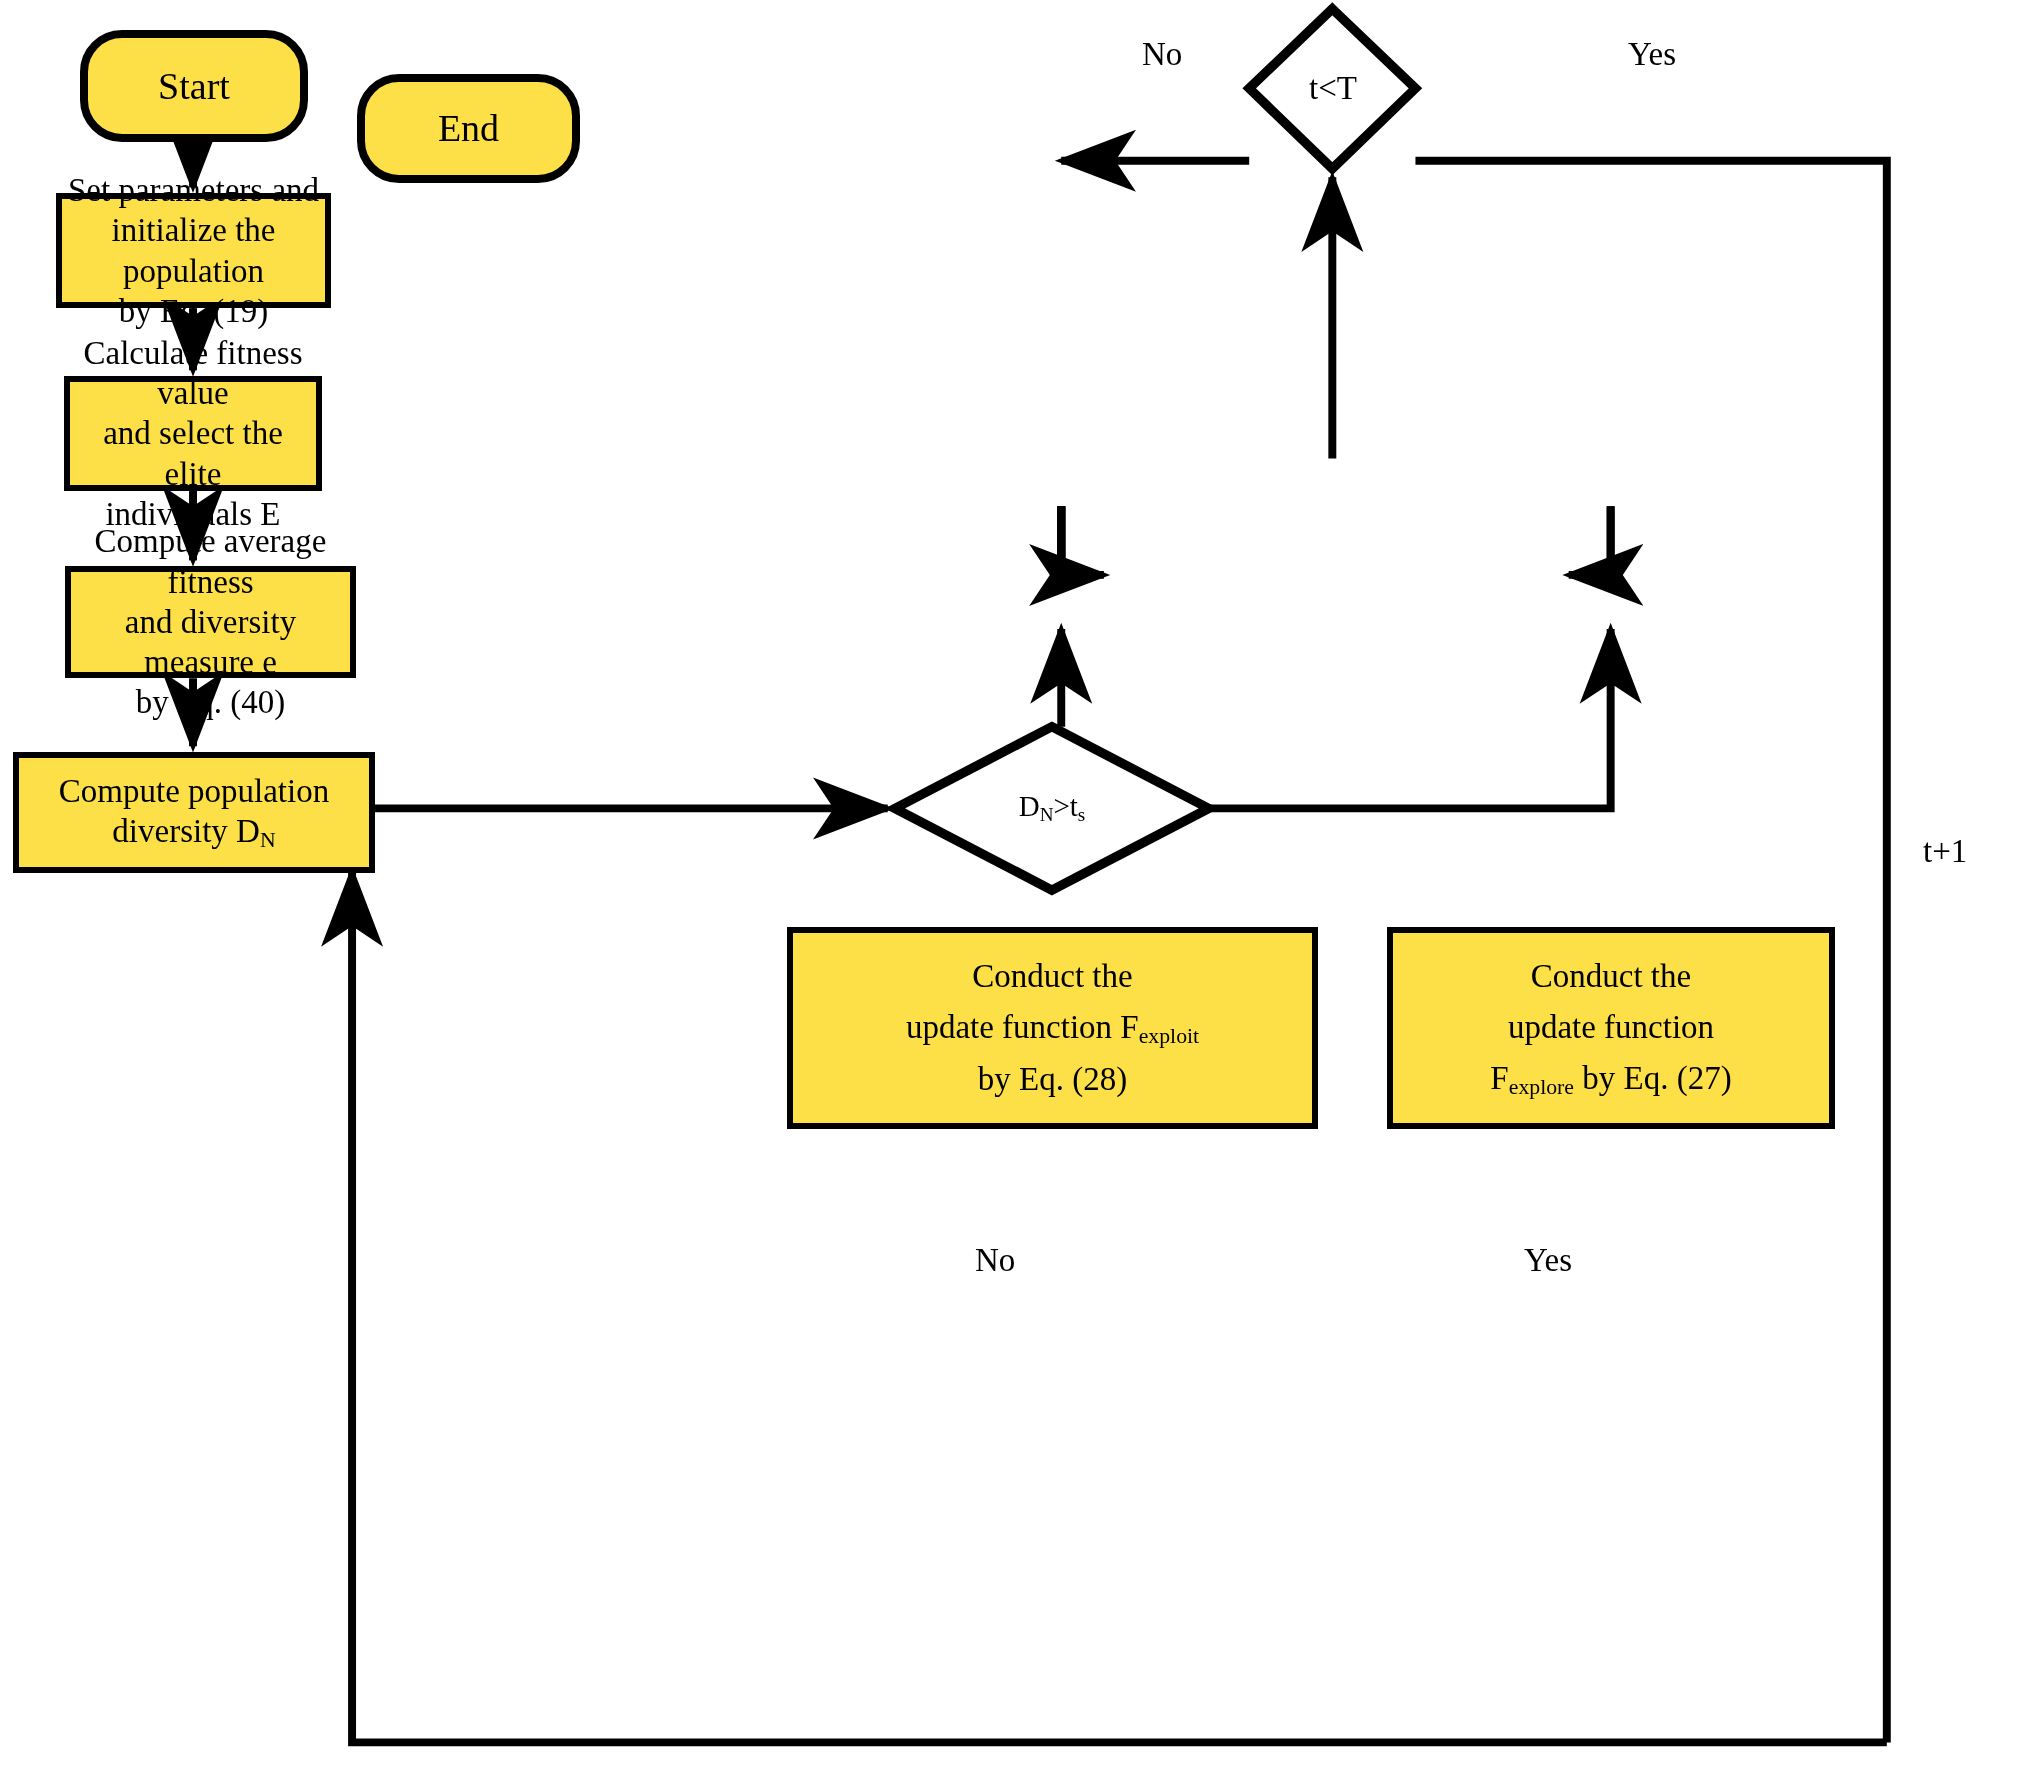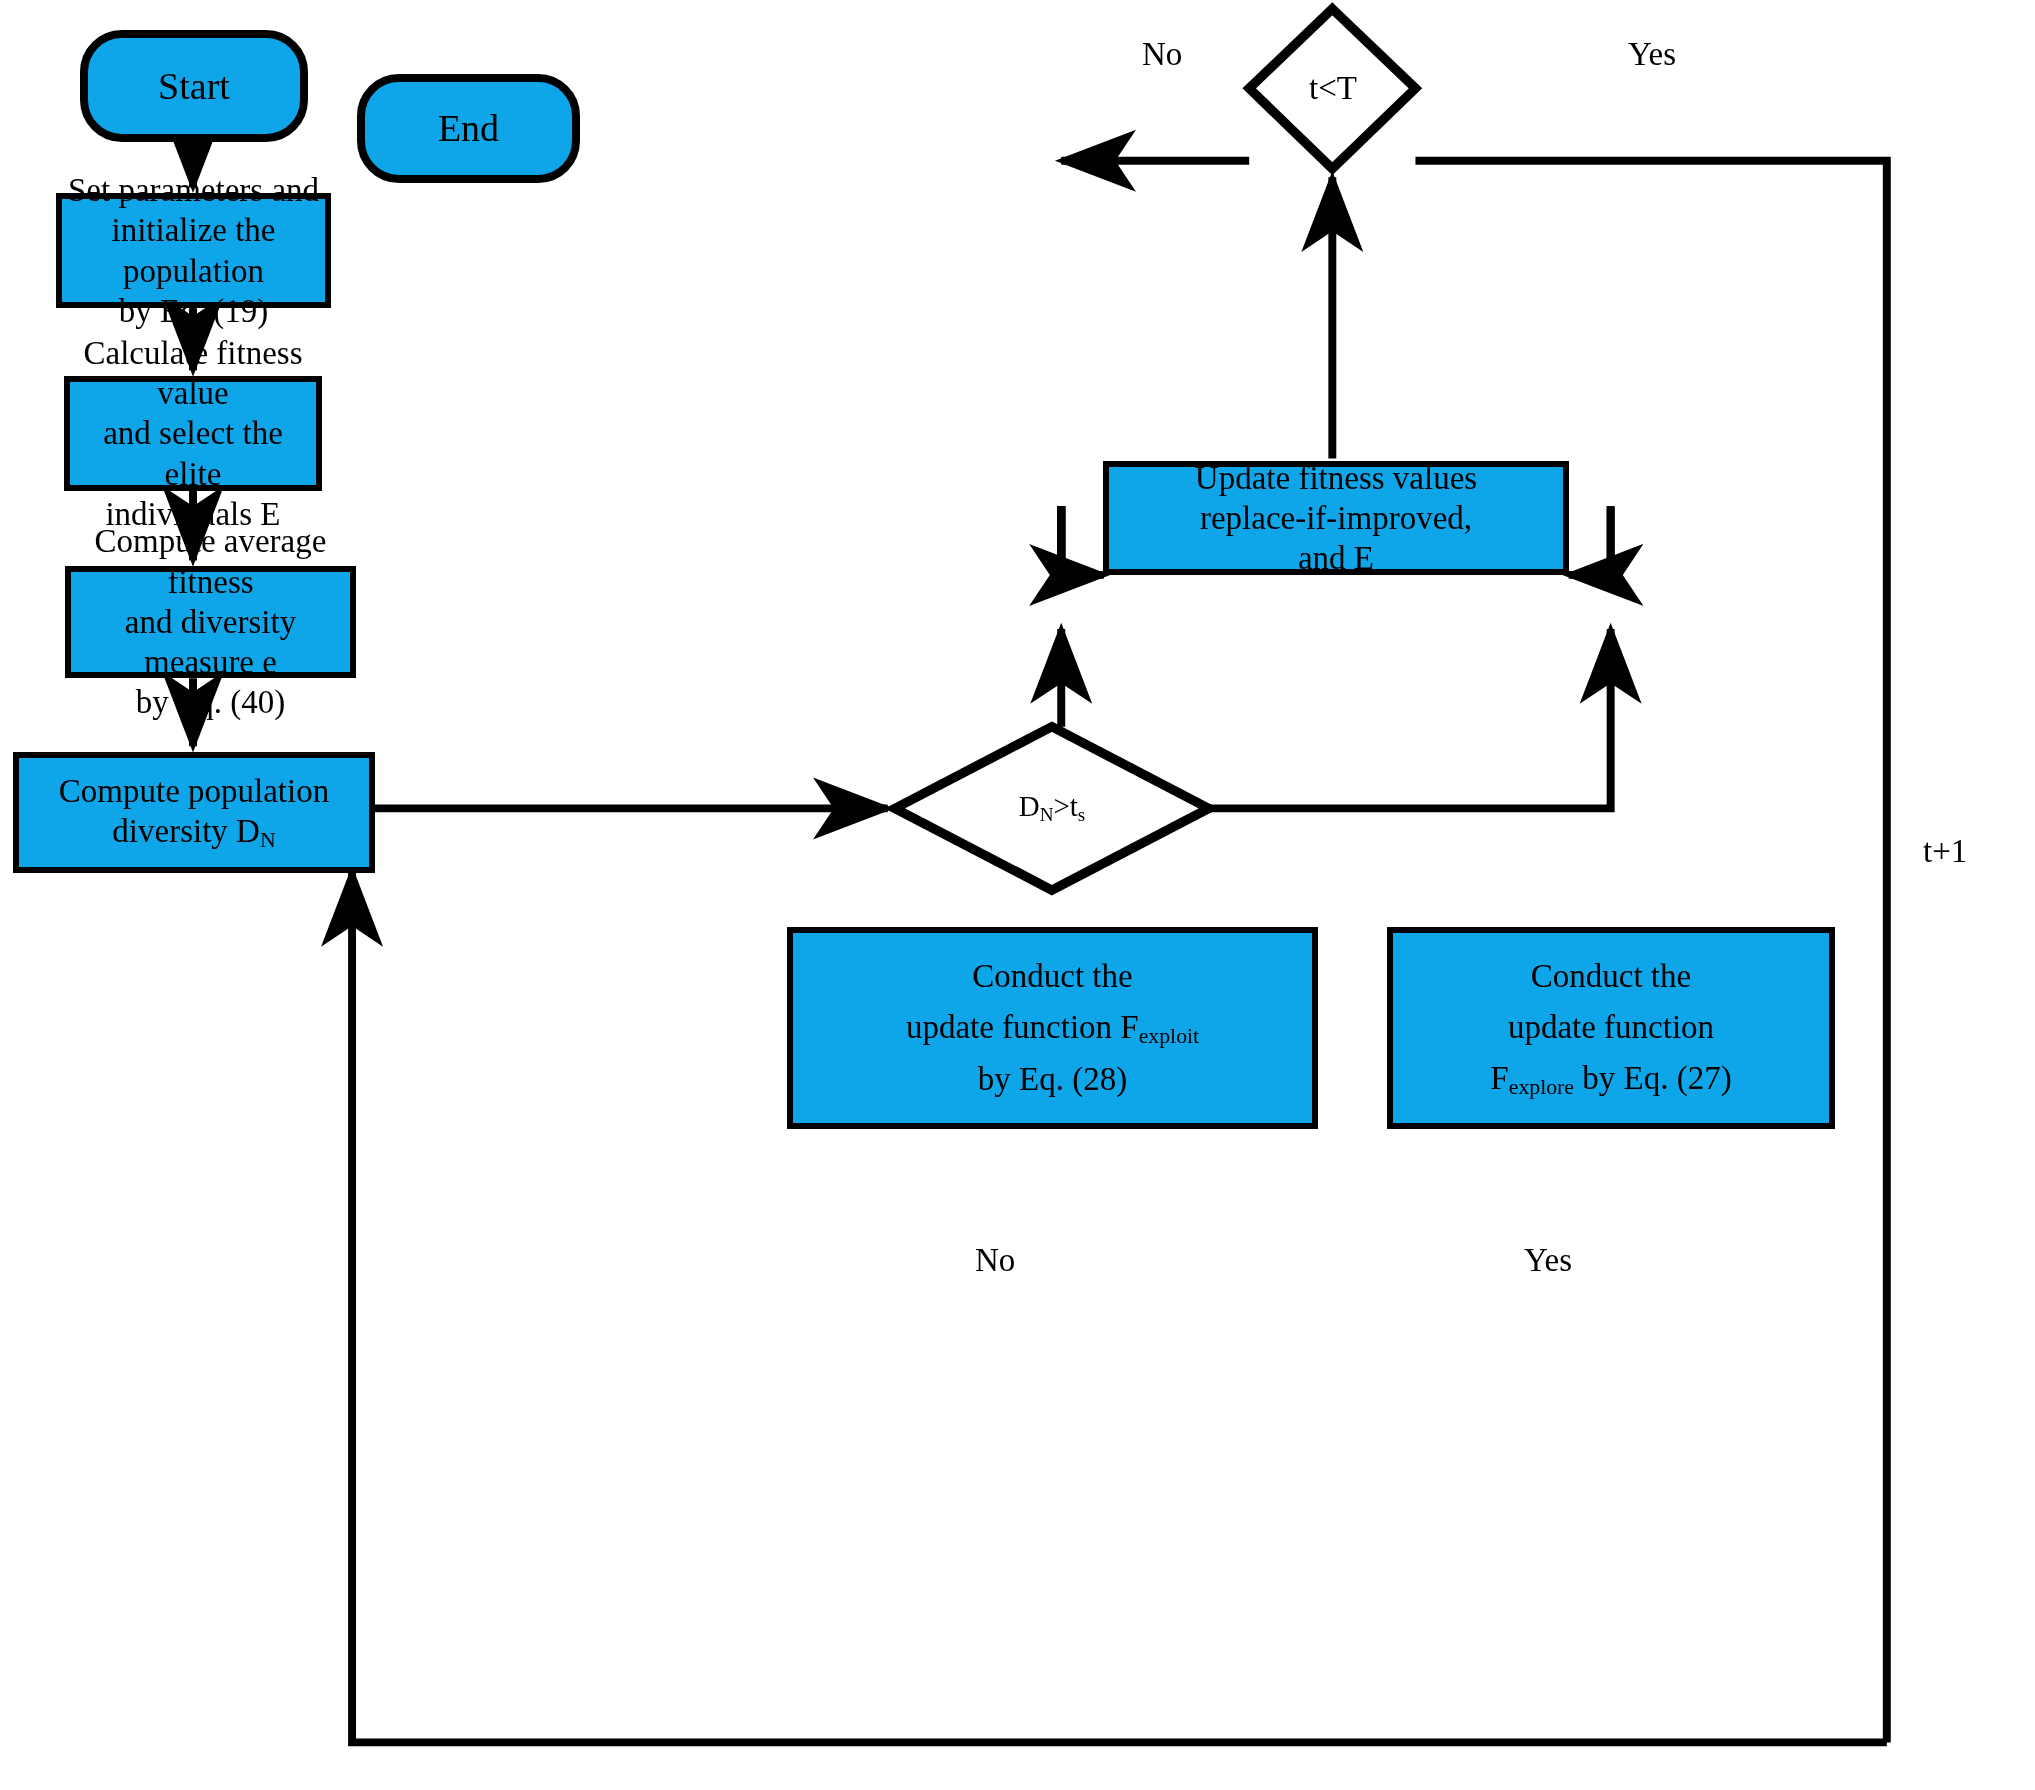--- a/index.html
+++ b/index.html
@@ -1,20 +1,20 @@
 <!DOCTYPE html>
 <html style="font-size:11.6px"><head>
 <meta charset="utf-8">
 <style>
   html,body{margin:0;padding:0;background:#ffffff;}
   #stage{position:relative;width:2035px;height:1791px;background:#fff;
          font-family:"Liberation Serif","DejaVu Serif",serif;color:#000;overflow:hidden;}
   #stage svg{position:absolute;left:0;top:0;width:2035px;height:1791px;}
   .node{position:absolute;box-sizing:border-box;display:flex;align-items:center;
-        justify-content:center;text-align:center;background:#0ea5e9;}
+        justify-content:center;text-align:center;background:#fde047;}
   .proc{border:6.5px solid #000;}
   .term{border:8px solid #000;border-radius:42px;}
   .node .txt{display:block;line-height:1.22;padding:0 4.3px;}
   .lbl{position:absolute;white-space:nowrap;line-height:1;}
   sub{font-size:0.66em;vertical-align:-0.22em;}
 </style>
 </head>
 <body>
 
 <div id="stage">
@@ -112,27 +112,20 @@
       <span>by Eq. (40)</span>
     </span>
   </div>
 
   <div class="node proc" style="left:13px;top:752px;width:362px;height:121px;font-size:33px;">
     <span class="txt">
       <span><span>Compute population diversity D</span><sub>N</sub></span><br>
     </span>
   </div>
 
-  <div class="node proc" style="left:1103px;top:461px;width:466px;height:114px;font-size:33px;">
-    <span class="txt">
-      <span>Update fitness values</span><br>
-      <span>replace-if-improved,</span><br>
-      <span>and E</span>
-    </span>
-  </div>
 
   <div class="node proc" style="left:787px;top:927px;width:531px;height:202px;font-size:33px;">
     <span class="txt" style="line-height:1.55">
       <span>Conduct the</span><br>
       <span><span>update function F</span><sub>exploit</sub></span><br>
       <span>by Eq. (28)</span>
     </span>
   </div>
 
   <div class="node proc" style="left:1387px;top:927px;width:448px;height:202px;font-size:33px;">

